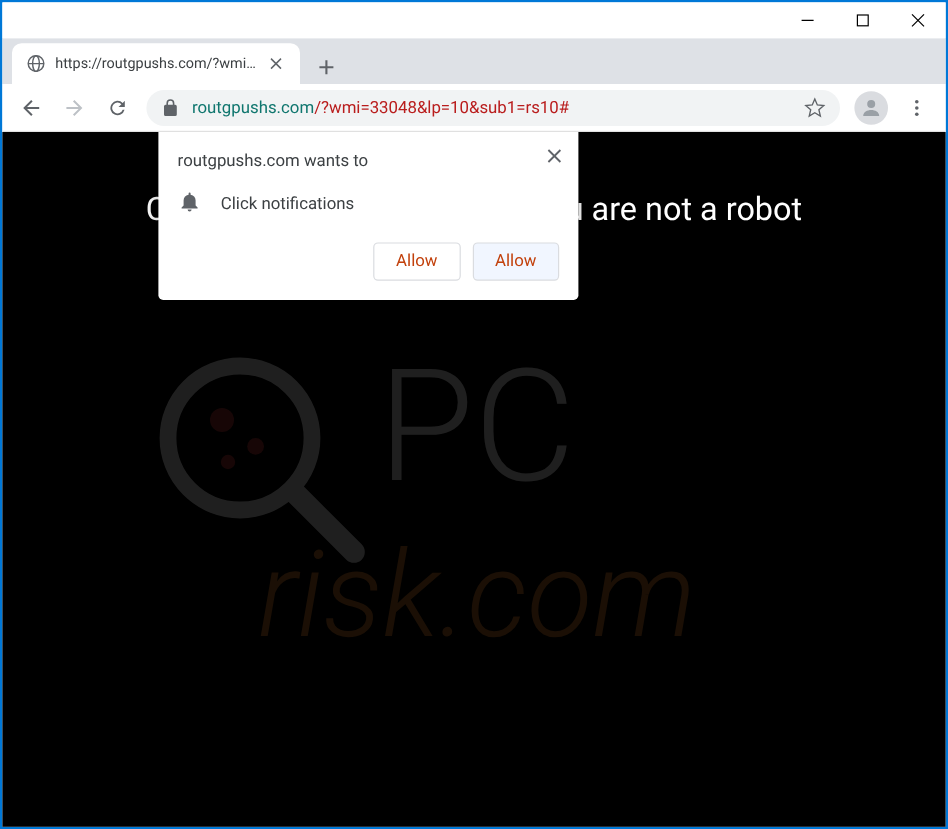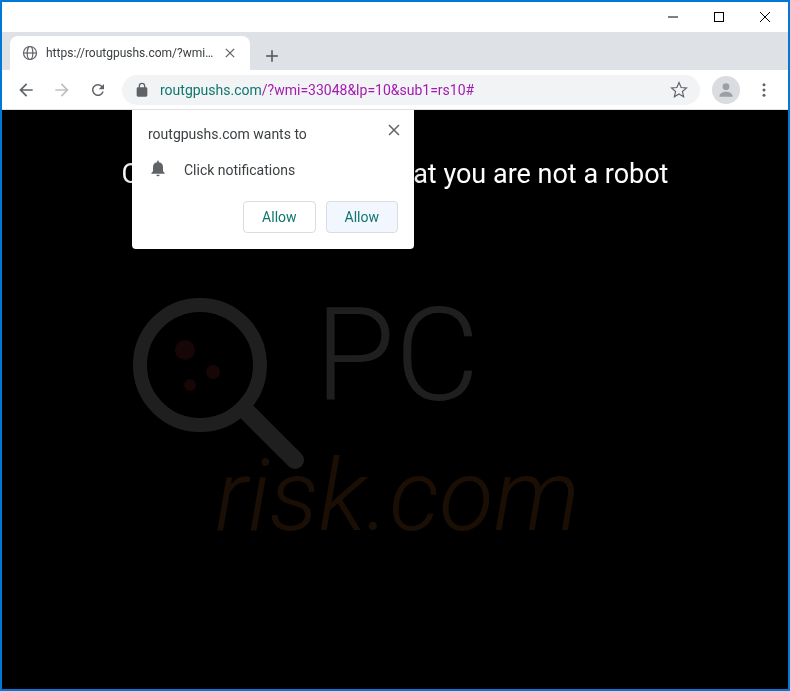--- a/index.html
+++ b/index.html
@@ -14,36 +14,36 @@
 .tab-title { flex: 1; white-space: nowrap; overflow: hidden; text-overflow: ellipsis; }
 .tab-close { width: 16px; height: 16px; display:flex; align-items:center; justify-content:center; color:#5f6368; cursor:pointer; }
 .newtab { width: 28px; height: 28px; display:flex; align-items:center; justify-content:center; margin-left: 8px; cursor:pointer; color:#5f6368; }
 .toolbar { height: 40px; background: #fff; display: flex; align-items: center; padding: 0 8px; gap: 4px; border-bottom: 1px solid #e0e0e0; }
 .nav-btn { width: 32px; height: 32px; display:flex; align-items:center; justify-content:center; border-radius: 50%; cursor:pointer; color:#5f6368; }
 .nav-btn.disabled { color:#bdc1c6; cursor:default; }
 .omnibox { flex: 1; height: 30px; background: #f1f3f4; border-radius: 15px; display: flex; align-items: center; padding: 0 12px; gap: 10px; margin: 0 4px; }
 .lock-icon { color:#5f6368; display:flex; }
 .url { font-size: 14px; color: #202124; }
 .url .domain { color: #0f766e; }
-.url .path { color: #a21caf; }
+.url .path { color: #b91c1c; }
 .star-icon { color:#5f6368; display:flex; margin-left:auto; cursor:pointer; }
 .avatar { width: 28px; height: 28px; border-radius:50%; background:#dadce0; display:flex; align-items:center; justify-content:center; margin: 0 4px; cursor:pointer; }
 .avatar svg { fill:#9aa0a6; }
 .menu-btn { width: 32px; height: 32px; display:flex; align-items:center; justify-content:center; cursor:pointer; color:#5f6368; }
 .content { flex:1; background:#000; position:relative; overflow:hidden; }
 .page-text { position:absolute; top: 48px; left: 0; right: 0; text-align:center; color:#fff; font-size: 27px; font-weight: 400; }
 .watermark { position:absolute; top: 50%; left: 50%; transform: translate(-50%, -50%); opacity: 0.12; pointer-events:none;margin-top:32px; }
 .wm-mag { width: 140px; height: 140px; position:absolute; left:-280px; top:-90px; }
-.perm-popup { position:absolute; top: 0; left: 130px; width: 282px; background:#fff; box-shadow: 0 4px 16px rgba(0,0,0,0.28); border-radius: 0 0 4px 4px; padding: 16px; font-size: 14px; color:#3c4043; }
+.perm-popup { position:absolute; top: 0; left: 130px; width: 350px; background:#fff; box-shadow: 0 4px 16px rgba(0,0,0,0.28); border-radius: 0 0 4px 4px; padding: 16px; font-size: 14px; color:#3c4043; }
 .perm-close { position:absolute; top: 12px; right: 12px; cursor:pointer; color:#5f6368; width:16px; height:16px; display:flex; align-items:center; justify-content:center; }
 .perm-title { font-size: 14px; margin-bottom: 16px; }
 .perm-row { display:flex; align-items:center; gap: 16px; margin-bottom: 20px; }
 .perm-row .bell { color:#5f6368; }
 .perm-buttons { display:flex; justify-content:flex-end; gap: 10px; }
-.perm-btn { padding: 7px 18px; font-size: 14px; color:#0f766e; background:#fff; border:1px solid #dadce0; border-radius: 4px; cursor:pointer;text-align:right; }
+.perm-btn { padding: 7px 18px; font-size: 14px; color:#c2410c; background:#fff; border:1px solid #dadce0; border-radius: 4px; cursor:pointer;text-align:right; }
 .perm-btn.block { background:#f1f6ff; }
 </style>
 </head>
 <body>
 
 <div class="window">
 
   <div class="titlebar">
     <div class="titlebar-btn" title="Minimize">
       <svg viewBox="0 0 12 12">

